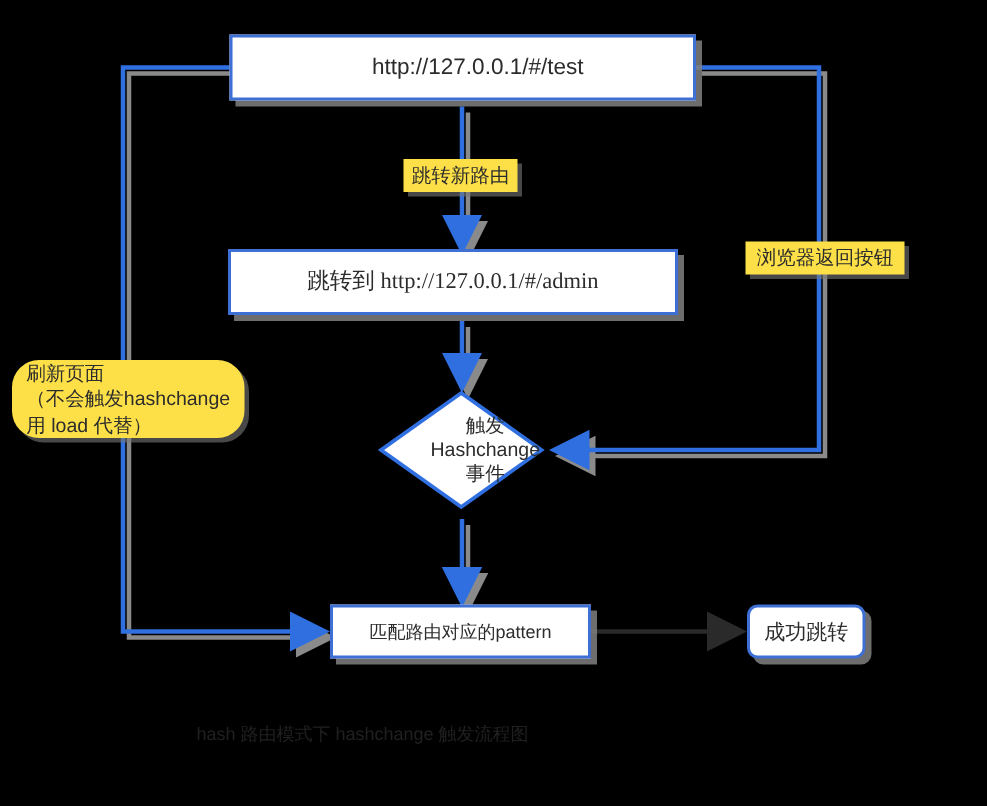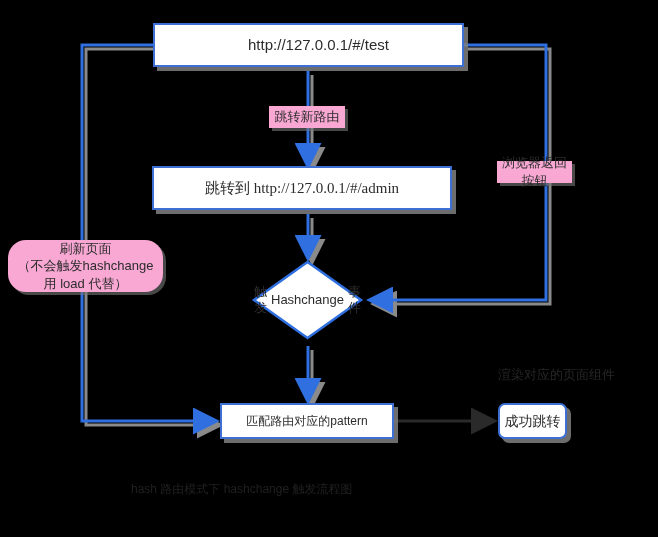--- a/index.html
+++ b/index.html
@@ -58,77 +58,77 @@
   }
   #node-pattern {
     left: 220px;
     top: 403px;
     width: 174px;
     height: 36px;
   }
   #node-success {
     left: 498px;
     top: 403px;
-    width: 69px;
+    width: 79px;
     height: 36px;
     border-radius: 7px;
   }
   #node-success .node-text { font-size: 14px; }
   #node-pattern .node-text { font-size: 12px; }
 
   
   #node-diamond {
     position: absolute;
     left: 250px;
     top: 258px;
     width: 115px;
     height: 84px;
   }
   #node-diamond .dm-text {
     position: absolute;
-    left: 0;
+    left: 16px;
     top: 0;
     width: 115px;
     height: 84px;
     display: flex;
-    flex-direction: row;
+    flex-direction: column;
     align-items: center;
     justify-content: center;
     font-size: 13px;
     line-height: 1.25;
     color: #2c2c2c;
     text-align: center;
   }
 
   
   .wire-label {
     position: absolute;
-    background: #f9a8d4;
+    background: #fde047;
     color: #2c2c2c;
     font-size: 13px;
     line-height: 1.35;
-    text-align: center;
+    text-align: left;
     white-space: pre-line;
     padding: 2px 4px;
     box-sizing: border-box;
     box-shadow: 3px 3px 0 rgba(120,120,120,0.6);
   }
   #label-newroute {
     left: 269px;
     top: 106px;
     width: 76px;
     height: 22px;
     display: flex;
     align-items: center;
     justify-content: center;
   }
   #label-back {
     left: 497px;
     top: 161px;
-    width: 75px;
+    width: 106px;
     height: 22px;
     display: flex;
     align-items: center;
     justify-content: center;
   }
   #label-refresh {
     left: 8px;
     top: 240px;
     width: 155px;
     height: 52px;
@@ -232,17 +232,16 @@
   <div class="wire-label" id="label-back">
     <span>浏览器返回按钮</span>
   </div>
 
   <div class="wire-label" id="label-refresh">
     <span>刷新页面
 （不会触发hashchange
 用 load 代替）</span>
   </div>
 
-  <div class="faint" id="faint-success-note">渲染对应的页面组件</div>
 
   <div id="caption">hash 路由模式下 hashchange 触发流程图</div>
 
 </div>
 
 </body></html>

